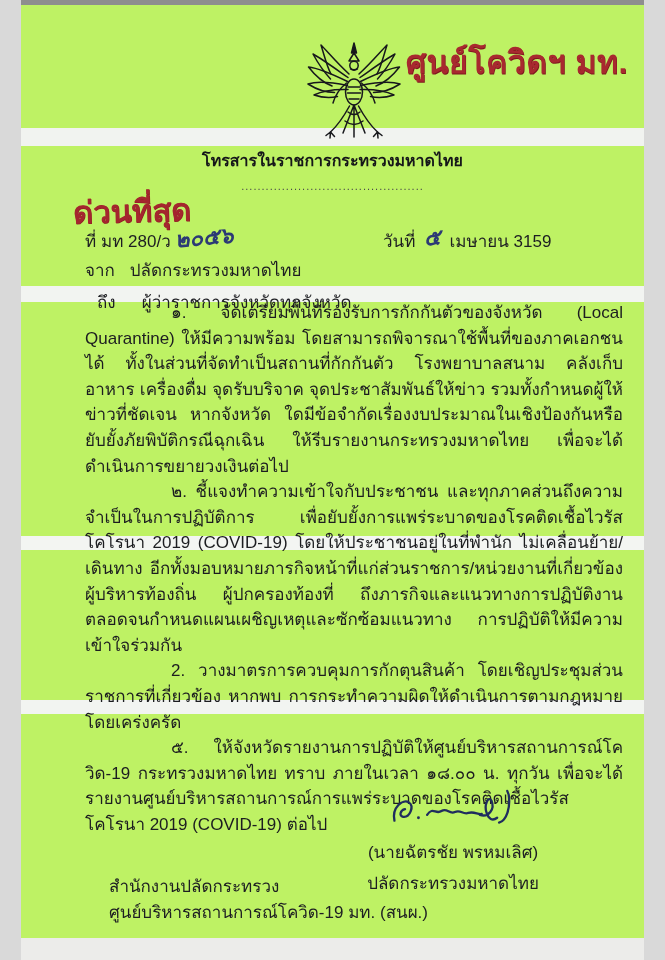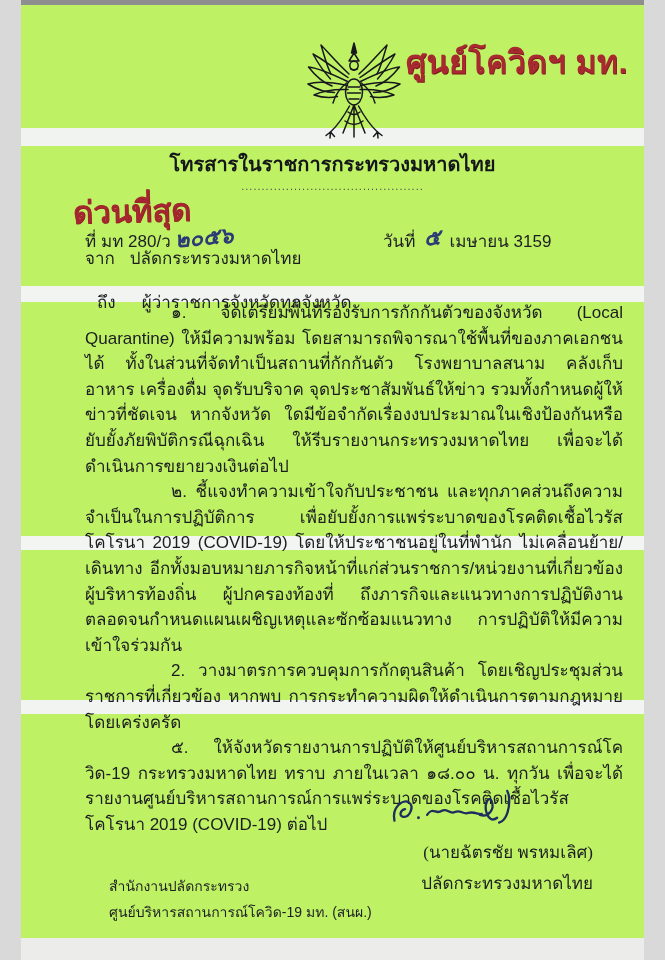--- a/index.html
+++ b/index.html
@@ -27,21 +27,21 @@
   .corner-label{
     position:absolute;right:16px;top:36px;
     font-size:32px;font-weight:700;color:#a8292f;
     letter-spacing:0.5px;
     text-shadow:0.6px 0.6px 0 #7c171d;
   }
   .garuda{position:absolute;left:283px;top:40px;width:100px;height:140px;}
 
   .doc-title{
     position:absolute;left:0;top:148px;width:100%;
-    text-align:center;font-size:20px;font-weight:700;color:#151619;
+    text-align:center;font-size:16px;font-weight:700;color:#151619;
   }
   .dotted-sep{
     position:absolute;left:0;top:180px;width:100%;
     text-align:center;font-size:11px;letter-spacing:1px;color:#4a4a4a;
   }
   .urgency{
     position:absolute;left:52px;top:186px;
     font-size:31px;font-weight:700;color:#a4262e;
     transform:rotate(-1.5deg);
     text-shadow:0.5px 0.5px 0 #8c1a21;
@@ -50,42 +50,42 @@
   .row-no{position:absolute;left:64px;top:222px;}
   .row-date{position:absolute;left:362px;top:222px;}
   .handwriting{
     display:inline-block;
     font-family:"DejaVu Serif","Liberation Serif",serif;
     font-style:italic;font-size:22px;color:#2c3a75;
     transform:rotate(-5deg) translateY(-2px);
     font-weight:600;
   }
   .hand-day{margin:0 4px;}
-  .row-from{position:absolute;left:64px;top:244px;}
+  .row-from{position:absolute;left:64px;top:256px;}
   .row-to{position:absolute;left:76px;top:288px;}
   .meta .lbl{display:inline-block;min-width:40px;}
 
   .body-text{
     position:absolute;left:64px;top:300px;width:538px;
     font-size:17px;line-height:25.6px;color:#1c1d20;
     text-align:justify;
   }
   .body-text p{margin:0;text-indent:86px;}
 
   .signature-block{
     position:absolute;left:292px;top:788px;width:280px;
-    text-align:right;font-size:17px;color:#1d1e22;font-family:Liberation Serif, serif;
+    text-align:center;font-size:17px;color:#1d1e22;
   }
   .signature-art{width:150px;height:48px;margin:0 auto;display:block;}
   .sig-name{margin-top:2px;}
   .sig-pos{margin-top:4px;}
 
   .footer{
     position:absolute;left:88px;top:874px;
-    font-size:14px;line-height:25.5px;color:#1d1e22;
+    font-size:17px;line-height:25.5px;color:#1d1e22;
   }
 </style>
 </head>
 <body>
 
 <div class="page">
 
   <div class="scan-top"></div>
   <div class="band b1"></div>
   <div class="band b2"></div>

